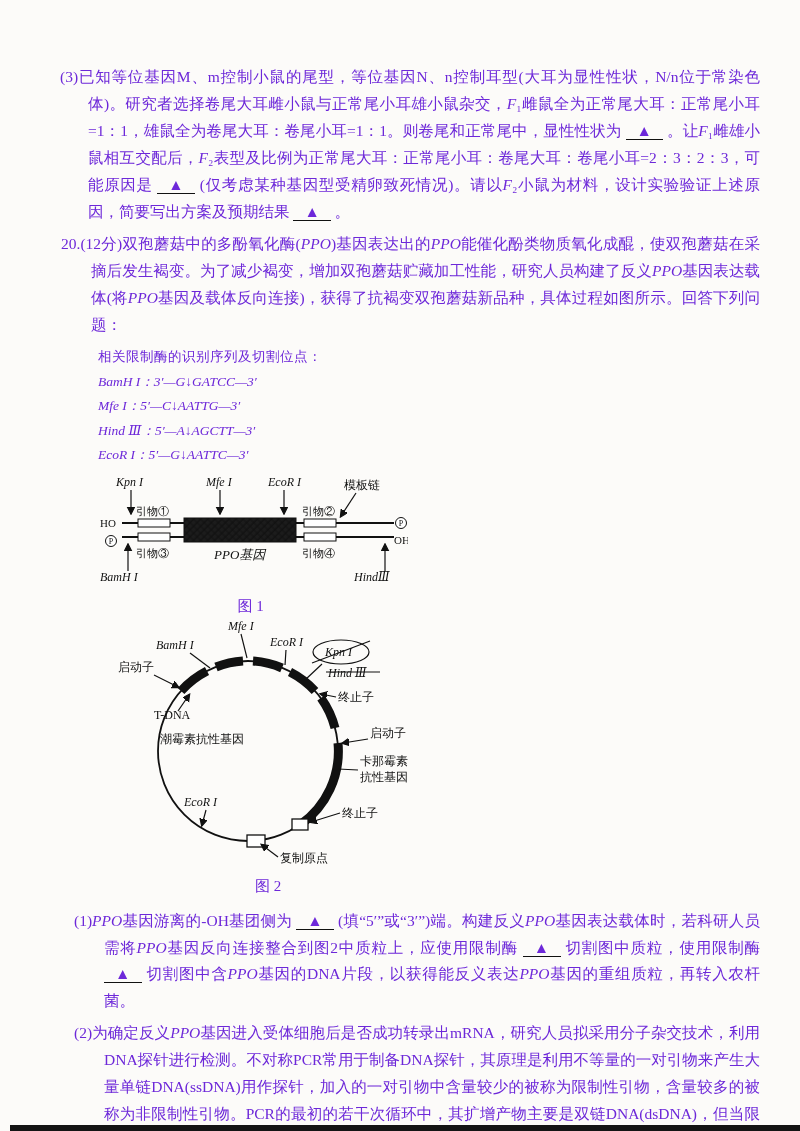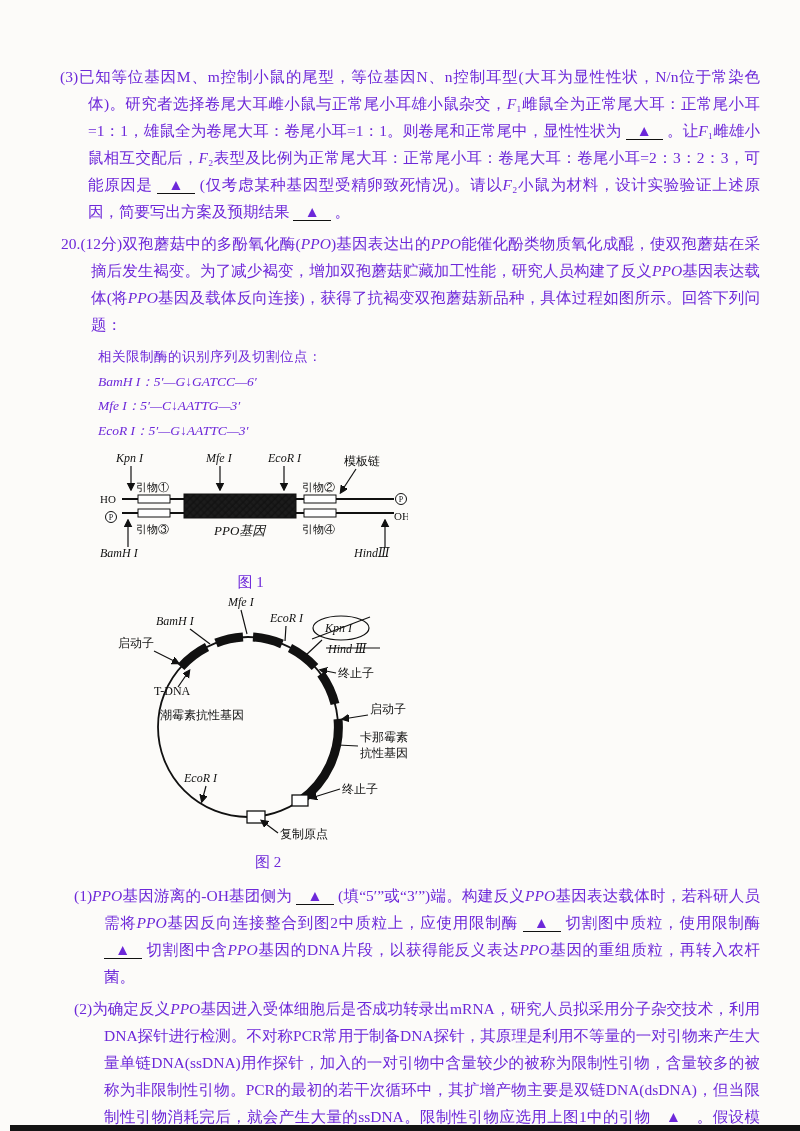--- a/index.html
+++ b/index.html
@@ -45,22 +45,23 @@
 <div class="page">
   <div class="content">
 
     <p class="para q3">(3)已知等位基因M、m控制小鼠的尾型，等位基因N、n控制耳型(大耳为显性性状，N/n位于常染色体)。研究者选择卷尾大耳雌小鼠与正常尾小耳雄小鼠杂交，<i>F</i>₁雌鼠全为正常尾大耳：正常尾小耳=1：1，雄鼠全为卷尾大耳：卷尾小耳=1：1。则卷尾和正常尾中，显性性状为 <span class="blank">▲</span> 。让<i>F</i>₁雌雄小鼠相互交配后，<i>F</i>₂表型及比例为正常尾大耳：正常尾小耳：卷尾大耳：卷尾小耳=2：3：2：3，可能原因是 <span class="blank">▲</span> (仅考虑某种基因型受精卵致死情况)。请以<i>F</i>₂小鼠为材料，设计实验验证上述原因，简要写出方案及预期结果 <span class="blank">▲</span> 。</p>
 
     <p class="para q20">20.(12分)双孢蘑菇中的多酚氧化酶(<i>PPO</i>)基因表达出的<i>PPO</i>能催化酚类物质氧化成醌，使双孢蘑菇在采摘后发生褐变。为了减少褐变，增加双孢蘑菇贮藏加工性能，研究人员构建了反义<i>PPO</i>基因表达载体(将<i>PPO</i>基因及载体反向连接)，获得了抗褐变双孢蘑菇新品种，具体过程如图所示。回答下列问题：</p>
 
     <div class="figures">
       <div class="fig-col left">
         <div class="enzyme-title">相关限制酶的识别序列及切割位点：</div>
-        <div class="enzyme-item">BamH I：5′—G↓GATCC—6′</div>
+        <div class="enzyme-item">BamH I：3′—G↓GATCC—3′</div>
         <div class="enzyme-item">Mfe I：5′—C↓AATTG—3′</div>
+        <div class="enzyme-item">Hind Ⅲ：5′—A↓AGCTT—3′</div>
         <div class="enzyme-item">EcoR I：5′—G↓AATTC—3′</div>
 
         <svg width="310" height="118" viewBox="0 0 310 118" style="margin-top:6px">
           <defs>
             <pattern id="hatch" patternUnits="userSpaceOnUse" width="5" height="5" patternTransform="rotate(45)">
               <rect width="5" height="5" fill="#1c1c1c" stroke="none"></rect>
               <line x1="0" y1="0" x2="0" y2="5" stroke="#fff" stroke-width="1.6"></line>
             </pattern>
             <marker id="arr" markerWidth="7" markerHeight="7" refX="5" refY="3" orient="auto">
               <path d="M0,0 L6,3 L0,6 Z" fill="#111" stroke="none"></path>

